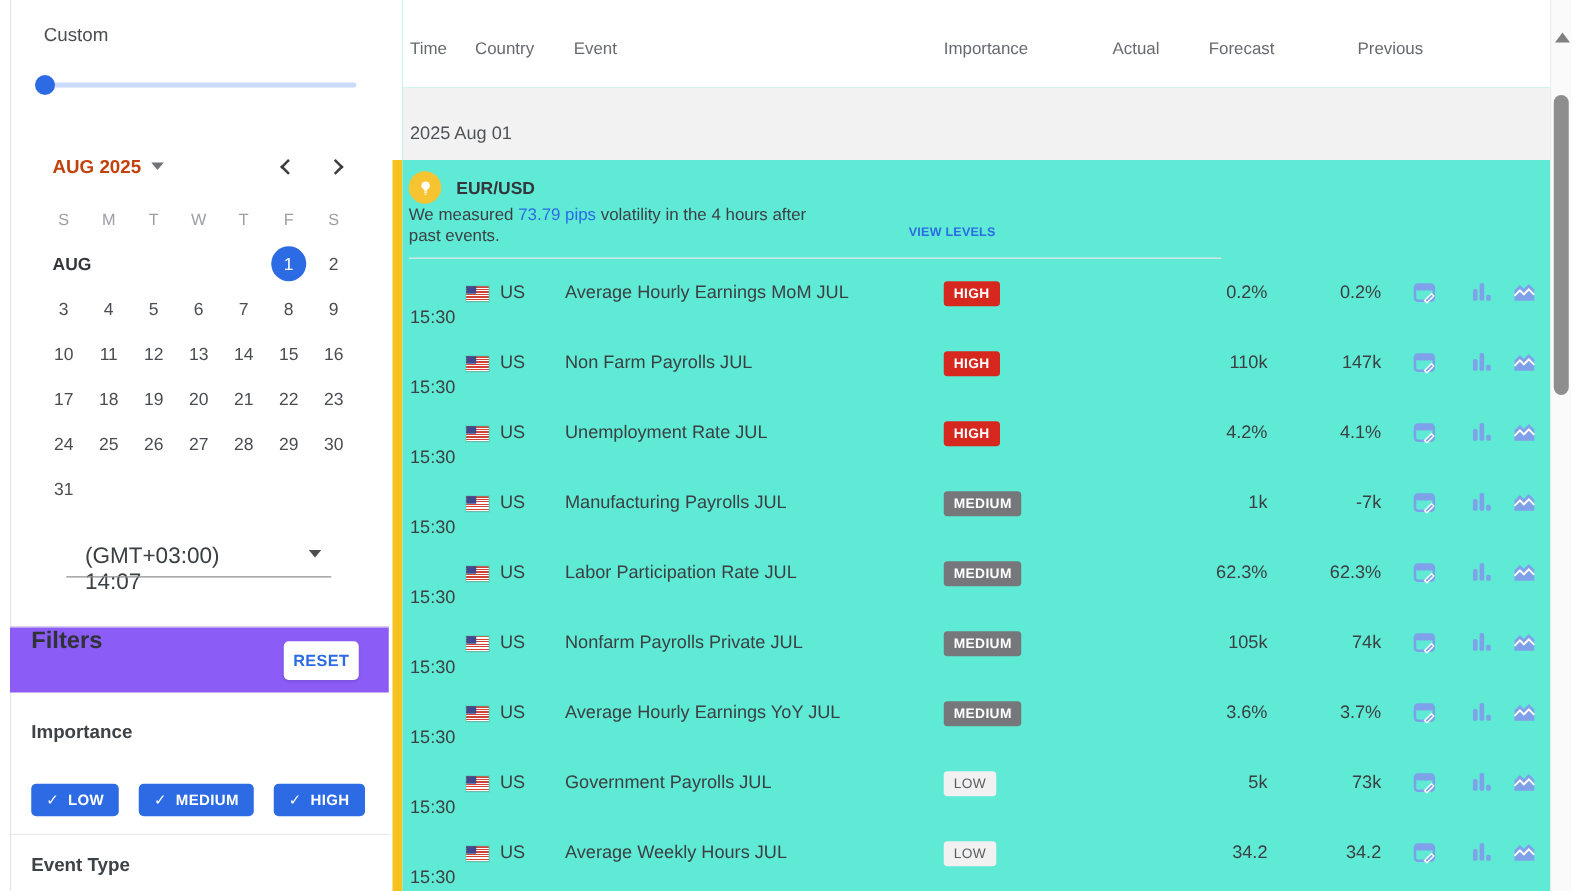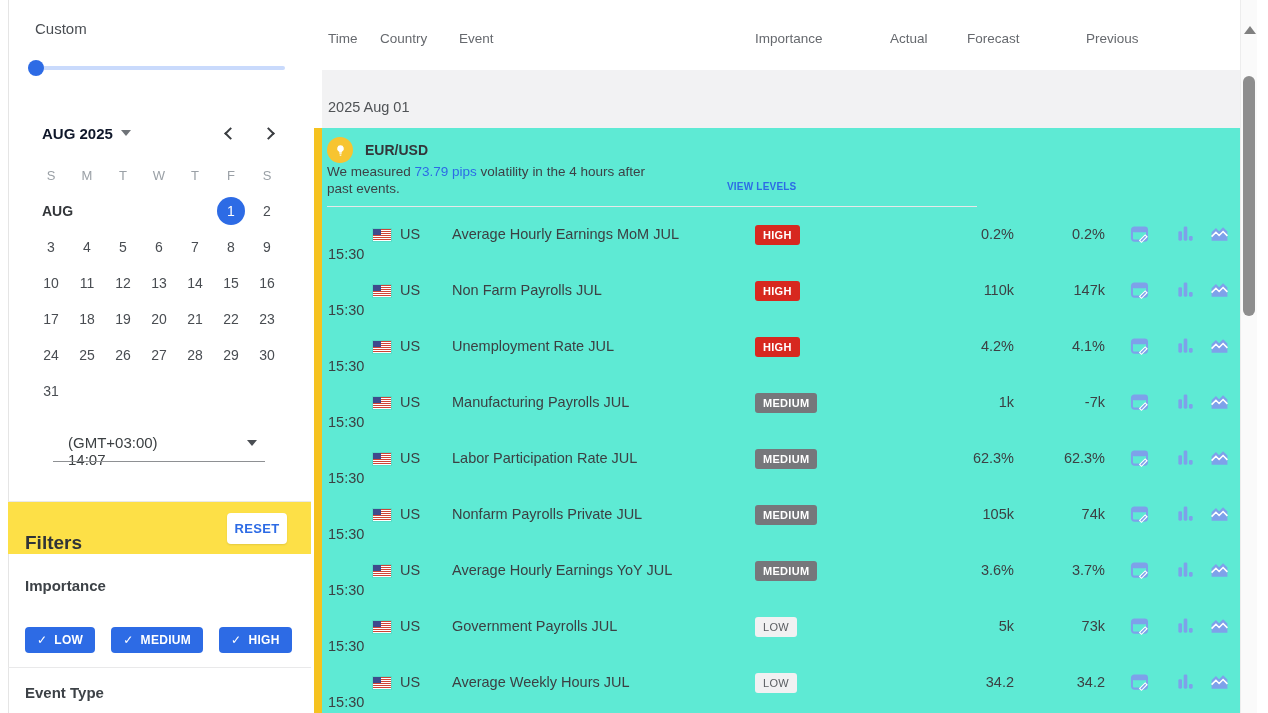--- a/index.html
+++ b/index.html
@@ -11,42 +11,42 @@
 
   
   .sidebar { position:absolute; left:0; top:0; width:313px; height:713px; background:#fff; }
   .sidebar-edge { position:absolute; left:8px; top:0; bottom:0; width:1px; background:#e5e5e5; }
 
   .custom-label { position:absolute; left:35px; top:20px; font-size:15px; color:#4a4e53; }
   .slider-track { position:absolute; left:28px; top:66px; width:257px; height:4px; background:#c9dafc; border-radius:2px; cursor:pointer; }
   .slider-thumb { position:absolute; left:28px; top:60px; width:16px; height:16px; border-radius:50%; background:#2d6be5; cursor:pointer; }
 
   .cal-month-select { position:absolute; left:42px; top:123px; height:20px; display:flex; align-items:center; cursor:pointer; }
-  .cal-month-select .lbl { font-size:15px; font-weight:bold; color:#0f172a; }
+  .cal-month-select .lbl { font-size:15px; font-weight:bold; color:#c2410c; }
   .caret-down { display:inline-block; width:0; height:0; border-left:5px solid transparent; border-right:5px solid transparent; border-top:6px solid #6f7378; margin-left:8px; }
   .chev { position:absolute; width:9px; height:9px; border-left:2.4px solid #3a3d41; border-bottom:2.4px solid #3a3d41; cursor:pointer; }
   .chev-left  { left:226px; top:129px; transform:rotate(45deg); }
   .chev-right { left:264px; top:129px; transform:rotate(-135deg); }
 
   .cal-weekdays { position:absolute; left:33px; top:157px; display:flex; }
   .cal-weekdays .wkd { width:36px; height:36px; display:flex; align-items:center; justify-content:center; font-size:13px; color:#9aa0a6; }
   .cal-grid { position:absolute; left:33px; top:193px; }
   .cal-row { position:relative; height:36px; display:flex; }
   .cal-month-label { position:absolute; left:9px; top:0; height:36px; line-height:36px; font-size:14px; font-weight:bold; color:#33363a; }
   .cal-cell.day { width:36px; height:36px; display:flex; align-items:center; justify-content:center; font-size:14px; color:#494d52; cursor:pointer; }
   .cal-cell.day.empty { cursor:default; }
   .cal-cell.day.selected { width:28px; height:28px; margin:4px; border-radius:50%; background:#2d6be5; color:#fff; }
 
   .tz { position:absolute; left:0; top:0; }
-  .tz-label { position:absolute; left:68px; top:434px; font-size:15px; color:#3c4043; cursor:pointer; }
+  .tz-label { position:absolute; left:68px; top:434px; font-size:18px; color:#3c4043; cursor:pointer; }
   .tz-caret { position:absolute; left:239px; top:440px; border-top-color:#4a4e53; }
   .tz-underline { position:absolute; left:53px; top:461px; width:212px; height:1px; background:#8e9093; }
 
-  .filters-band { position:absolute; left:8px; top:501px; width:303px; height:53px; background:#fde047;
-    border-top:1px solid #e9e9ea; display:flex; align-items:flex-end; padding-left:17px; }
+  .filters-band { position:absolute; left:8px; top:501px; width:303px; height:53px; background:#8b5cf6;
+    border-top:1px solid #e9e9ea; display:flex; align-items:flex-start; padding-left:17px; }
   .filters-title { font-size:19px; font-weight:bold; color:#2f3338; }
   .reset-btn { position:absolute; right:24px; top:11px; width:60px; height:31px; background:#fff; border:none; border-radius:4px;
     color:#2d6be5; font-family:inherit; font-size:13px; font-weight:bold; letter-spacing:.3px; cursor:pointer; box-shadow:0 1px 2px rgba(0,0,0,.10); }
 
   .section-label { font-size:15px; font-weight:bold; color:#3d4247; }
   .importance-label { position:absolute; left:25px; top:577px; }
   .importance-buttons { position:absolute; left:25px; top:627px; display:flex; }
   .imp-btn { display:inline-flex; align-items:center; height:26px; padding:0 12px; margin-right:16px; background:#2d6be5; border:none; border-radius:4px;
     color:#fff; font-family:inherit; font-size:12px; font-weight:bold; letter-spacing:.3px; cursor:pointer; }
   .imp-btn .chk { margin-right:7px; font-size:12px; font-weight:normal; }

